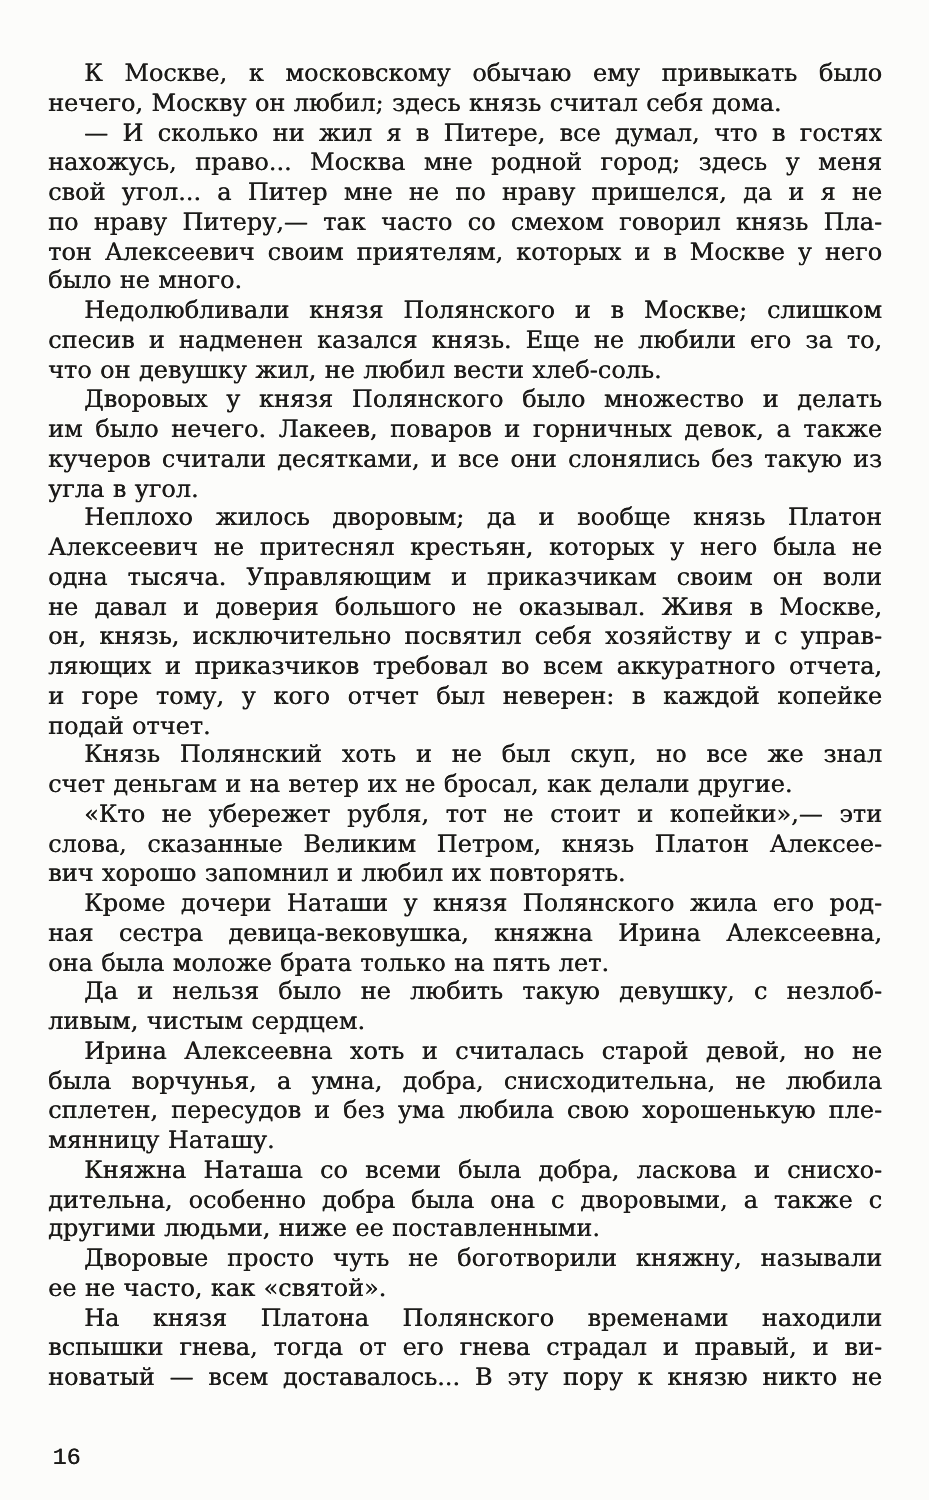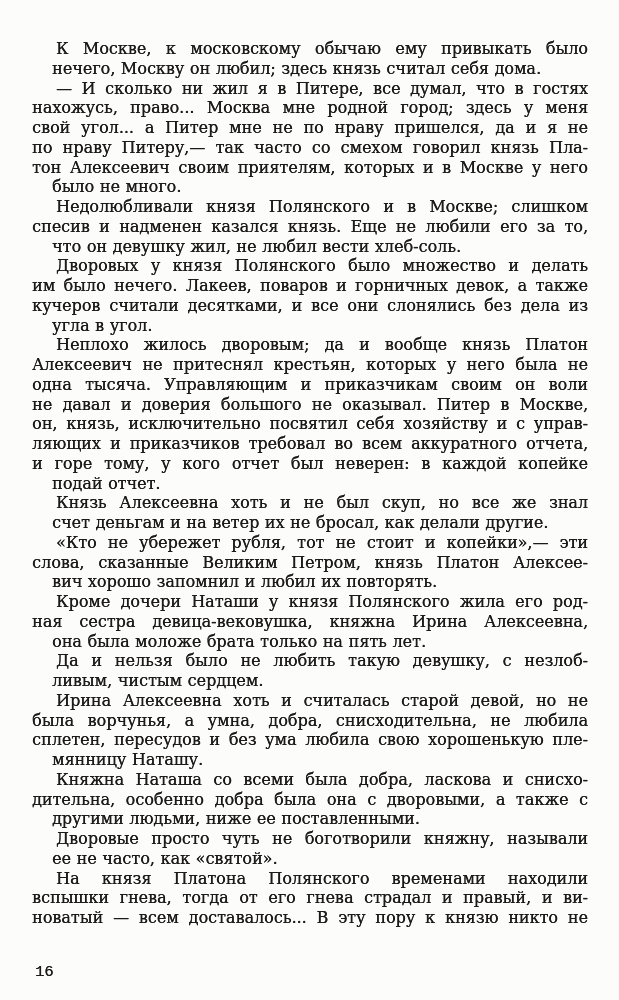--- a/index.html
+++ b/index.html
@@ -42,21 +42,20 @@
     text-align: justify;
     text-align-last: justify;
     text-shadow: 0.25px 0 0 var(--ink);
     word-spacing: 0.5px;
   }
   .line.first {
     text-indent: 24px;
   }
   .line.para-end {
     text-align-last: left;
-    margin-left: 20px;
   }
   .page-number {
     position: absolute;
     left: 35px;
     top: 962px;
     font-size: 15.5px;
     line-height: 20px;
     text-shadow: 0.3px 0 0 var(--ink);
     font-family: Liberation Mono, monospace;
   }
@@ -79,35 +78,35 @@
         <div class="line para-end">было не много.</div>
       </div>
       <div class="paragraph">
         <div class="line first">Недолюбливали князя Полянского и в Москве; слишком</div>
         <div class="line">спесив и надменен казался князь. Еще не любили его за то,</div>
         <div class="line para-end">что он девушку жил, не любил вести хлеб-соль.</div>
       </div>
       <div class="paragraph">
         <div class="line first">Дворовых у князя Полянского было множество и делать</div>
         <div class="line">им было нечего. Лакеев, поваров и горничных девок, а также</div>
-        <div class="line">кучеров считали десятками, и все они слонялись без дела из</div>
+        <div class="line">кучеров считали десятками, и все они слонялись без такую из</div>
         <div class="line para-end">угла в угол.</div>
       </div>
       <div class="paragraph">
         <div class="line first">Неплохо жилось дворовым; да и вообще князь Платон</div>
         <div class="line">Алексеевич не притеснял крестьян, которых у него была не</div>
         <div class="line">одна тысяча. Управляющим и приказчикам своим он воли</div>
-        <div class="line">не давал и доверия большого не оказывал. Питер в Москве,</div>
+        <div class="line">не давал и доверия большого не оказывал. Живя в Москве,</div>
         <div class="line">он, князь, исключительно посвятил себя хозяйству и с управ-</div>
         <div class="line">ляющих и приказчиков требовал во всем аккуратного отчета,</div>
         <div class="line">и горе тому, у кого отчет был неверен: в каждой копейке</div>
         <div class="line para-end">подай отчет.</div>
       </div>
       <div class="paragraph">
-        <div class="line first">Князь Алексеевна хоть и не был скуп, но все же знал</div>
+        <div class="line first">Князь Полянский хоть и не был скуп, но все же знал</div>
         <div class="line para-end">счет деньгам и на ветер их не бросал, как делали другие.</div>
       </div>
       <div class="paragraph">
         <div class="line first">«Кто не убережет рубля, тот не стоит и копейки»,— эти</div>
         <div class="line">слова, сказанные Великим Петром, князь Платон Алексее-</div>
         <div class="line para-end">вич хорошо запомнил и любил их повторять.</div>
       </div>
       <div class="paragraph">
         <div class="line first">Кроме дочери Наташи у князя Полянского жила его род-</div>
         <div class="line">ная сестра девица-вековушка, княжна Ирина Алексеевна,</div>

